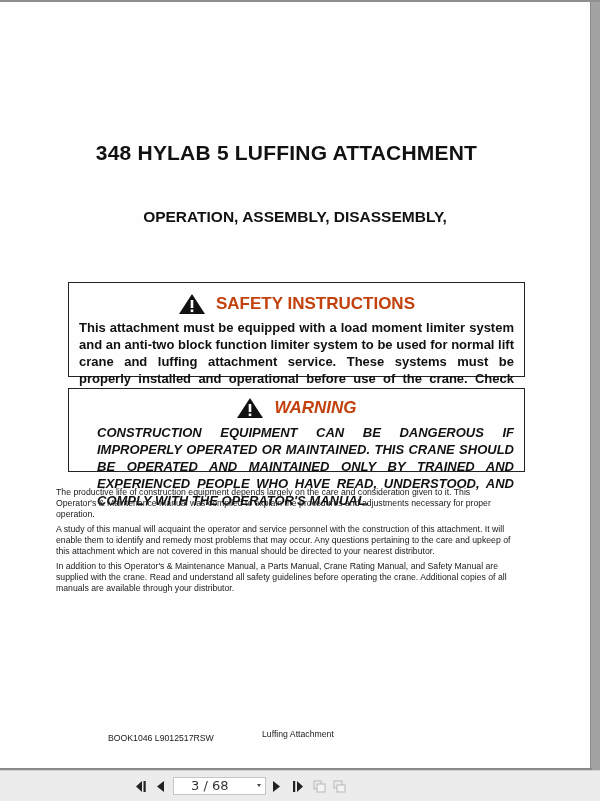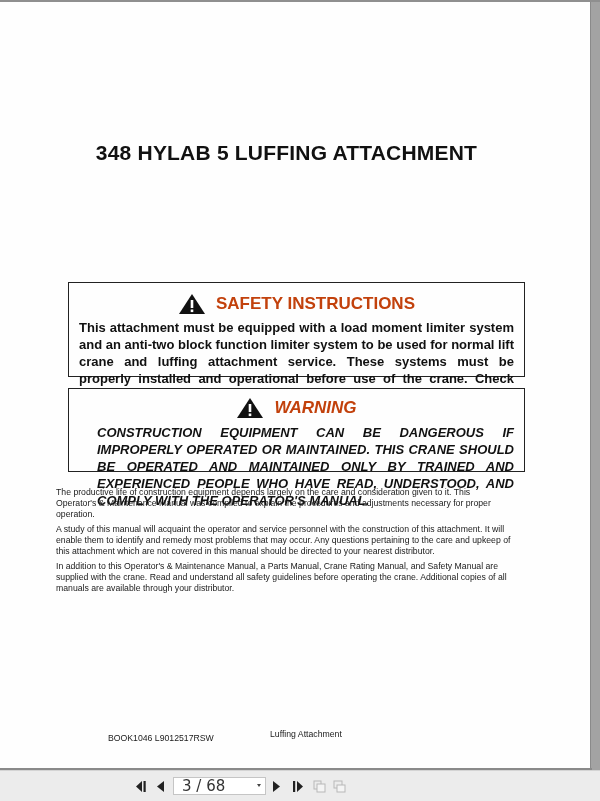--- a/index.html
+++ b/index.html
@@ -58,49 +58,50 @@
     .body {
       position: absolute; left: 56px; width: 455px; top: 485px;
       font-size: 8.7px; line-height: 11px; color: #1a1a1a;
     }
     .body p { margin-bottom: 4px; }
 
     .footer-left {
       position: absolute; left: 72px; top: 731px; font-size: 8.7px; color: #1a1a1a; margin-left: 36px;
     }
     .footer-center {
-      position: absolute; left: 270px; top: 727px; font-size: 8.7px; color: #1a1a1a; text-align: center;
+      position: absolute; left: 262px; top: 727px; font-size: 8.7px; color: #1a1a1a; text-align: center;
     }
 
     .toolbar {
       position: absolute; left: 0; top: 770px; width: 600px; height: 31px;
       background: #ececec; border-top: 1px solid #d4d4d4;
     }
     .tb-btn {
       position: absolute; top: 9px; height: 13px; display: flex; align-items: center; justify-content: center;
       cursor: pointer;
     }
     .page-input {
       position: absolute; left: 173px; top: 6px; width: 93px; height: 18px;
-      background: #fff; border: 1px solid #c5c5c5; font-size: 15px; color: #333;
-      padding-left: 8px; line-height: 16px; font-family: "DejaVu Sans", sans-serif;
+      background: #fff; border: 1px solid #c5c5c5; font-size: 13px; color: #333;
+      padding-left: 17px; line-height: 16px; font-family: "DejaVu Sans", sans-serif;
     }
     .page-input .dd {
       position: absolute; right: 4px; top: 6px; width: 0; height: 0;
       border-left: 2.5px solid transparent; border-right: 2.5px solid transparent; border-top: 3px solid #444;
     }
   </style>
 </head>
 <body>
 
 <div class="viewer">
   <div class="page-shadow"></div>
 
   <div class="page">
     <div class="title">348 HYLAB 5 LUFFING ATTACHMENT</div>
+    <div class="subtitle l1">OPERATION, ASSEMBLY, DISASSEMBLY,</div>
 
     <div class="box safety">
       <div class="box-head">
         <span class="warn-icon">
           <svg width="28" height="22" viewBox="0 0 28 22">
               <polygon points="14,1 27,21 1,21" fill="#111"></polygon>
               <rect x="12.7" y="7" width="2.6" height="8" fill="#fff"></rect>
               <rect x="12.7" y="16.5" width="2.6" height="2.6" fill="#fff"></rect>
             </svg>
         </span>

